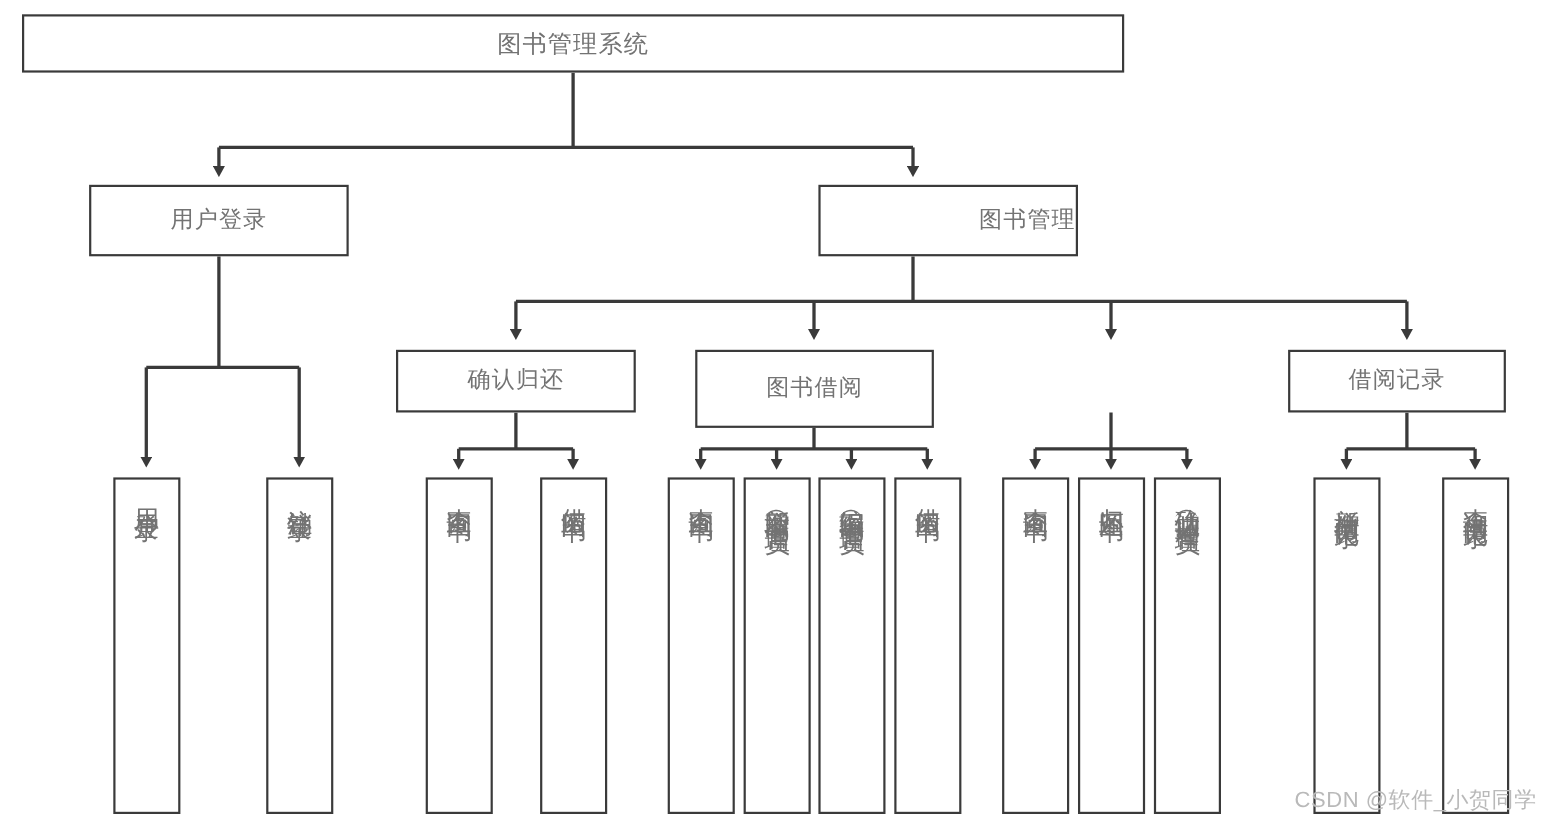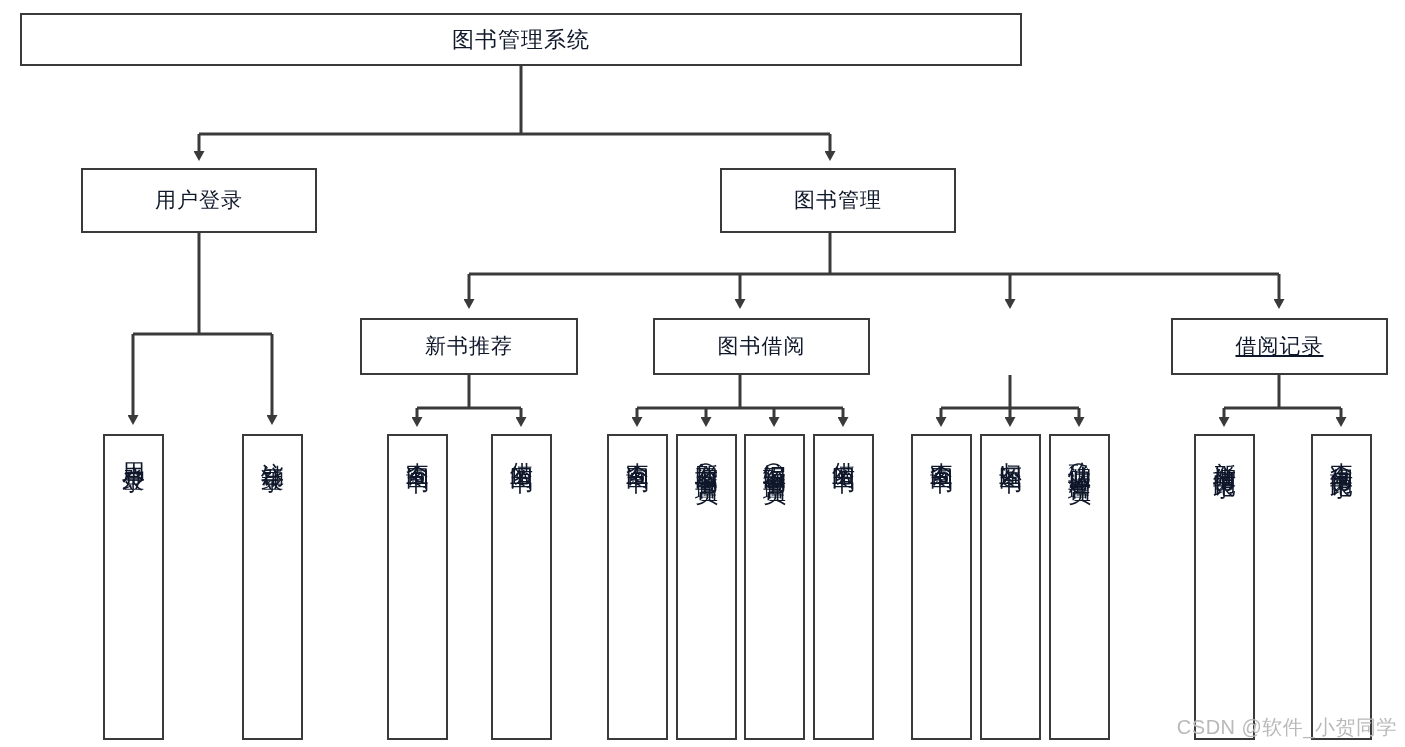--- a/index.html
+++ b/index.html
@@ -26,21 +26,21 @@
     pointer-events: none;
   }
   .node {
     position: absolute;
     box-sizing: border-box;
     background: #ffffff;
     border: 2px solid #3a3a3a;
     display: flex;
     align-items: center;
     justify-content: center;
-    color: #0f172a;
+    color: #737373;
   }
   .node .lbl {
     display: block;
     text-align: center;
     line-height: 1.15;
   }
   
   .node.horiz .lbl {
     font-size: 21px;
     letter-spacing: 1px;
@@ -127,31 +127,31 @@
     </g>
   </svg>
 
   <div class="node horiz root" style="left:20px; top:13px; width:1002px; height:53px;">
     <span class="lbl">图书管理系统</span>
   </div>
 
   <div class="node horiz" style="left:81px; top:168px; width:236px; height:65px;">
     <span class="lbl">用户登录</span>
   </div>
-  <div class="node horiz" style="left:720px; top:168px; width:236px; height:65px;">
+  <div class="node horiz" style="left:744px; top:168px; width:236px; height:65px;justify-content:flex-end;">
     <span class="lbl">图书管理</span>
   </div>
 
   <div class="node horiz" style="left:360px; top:318px; width:218px; height:57px;">
-    <span class="lbl">新书推荐</span>
+    <span class="lbl">确认归还</span>
   </div>
-  <div class="node horiz" style="left:653px; top:318px; width:217px; height:57px;">
+  <div class="node horiz" style="left:632px; top:318px; width:217px; height:71px;">
     <span class="lbl">图书借阅</span>
   </div>
-  <div class="node horiz" style="left:1171px; top:318px; width:217px; height:57px;text-decoration:underline;">
+  <div class="node horiz" style="left:1171px; top:318px; width:198px; height:57px;">
     <span class="lbl">借阅记录</span>
   </div>
 
   <div class="node vert" style="left:103px; top:434px; width:61px; height:306px;">
     <span class="lbl">用户登录</span>
   </div>
   <div class="node vert" style="left:242px; top:434px; width:61px; height:306px;">
     <span class="lbl">注销登录</span>
   </div>
 

